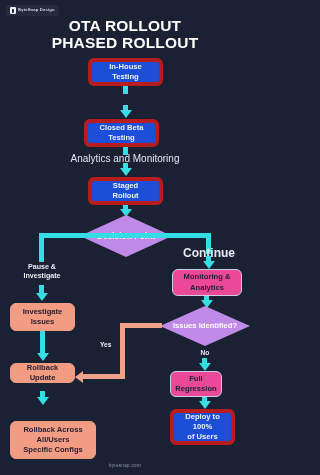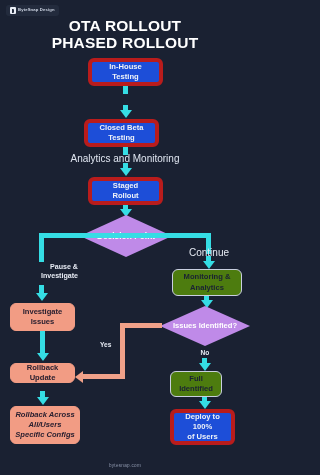--- a/index.html
+++ b/index.html
@@ -51,21 +51,21 @@
   }
   .node span{display:block;}
   .node.dark{
     background:#2a3category;
   }
   .node.dark{
     background:#1d4ed8;border:4px solid #b91c1c;color:#eef2f8;
     font-size:7.6px;
   }
   .node.light{
-    background:#4d7c0f;border:1px solid #c9cfe0;color:#1b2233;
+    background:#ec4899;border:1px solid #c9cfe0;color:#1b2233;
     font-size:7.6px;
     align-items:center;
   }
   .node.salmon{
     background:#f29c84;border:1px solid #f29c84;color:#2a2030;
     font-size:7.6px;
   }
 
   
   .diamond{
@@ -166,21 +166,21 @@
       <span>Point</span>
     </div>
   </div>
 
   <div class="seg" style="left:39px;top:233px;width:172px;height:5px;"></div>
 
   <div class="seg" style="left:39px;top:233px;width:5px;height:29px;"></div>
 
   <div class="seg" style="left:206px;top:233px;width:5px;height:21px;"></div>
 
-  <div class="elabel" style="left:172px;top:246px;width:74px;font-size:10px;font-weight:400;">Continue</div>
+  <div class="elabel" style="left:172px;top:246px;width:74px;font-size:12px;font-weight:700;">Continue</div>
 
   <div class="seg" style="left:206px;top:256px;width:5px;height:7px;"></div>
   <div class="arrow down" style="left:202.5px;top:261px;"></div>
 
   <div class="node light" style="left:172px;top:269px;width:70px;height:27px;">
     <div>
       <span>Monitoring &amp;</span>
       <span>Analytics</span>
     </div>
   </div>
@@ -196,36 +196,36 @@
   </div>
 
   <div class="elabel" style="left:175px;top:349px;width:60px;font-size:6.6px;">No</div>
 
   <div class="seg" style="left:202px;top:358px;width:5px;height:7px;"></div>
   <div class="arrow down" style="left:198.5px;top:363px;"></div>
 
   <div class="node light" style="left:170px;top:371px;width:52px;height:26px;">
     <div>
       <span>Full</span>
-      <span>Identified</span>
+      <span>Regression</span>
     </div>
   </div>
 
   <div class="seg" style="left:202px;top:397px;width:5px;height:6px;"></div>
   <div class="arrow down" style="left:198.5px;top:401px;"></div>
 
   <div class="node dark" style="left:170px;top:409px;width:65px;height:36px;">
     <div>
       <span>Deploy to</span>
       <span>100%</span>
       <span>of Users</span>
     </div>
   </div>
 
-  <div class="elabel" style="left:6px;top:263px;width:72px;font-size:7.1px;text-align:right;">
+  <div class="elabel" style="left:6px;top:263px;width:72px;font-size:7.1px;">
     <span>Pause &amp;</span><br>
     <span>Investigate</span>
   </div>
 
   <div class="seg" style="left:39px;top:285px;width:5px;height:10px;"></div>
   <div class="arrow down" style="left:35.5px;top:293px;"></div>
 
   <div class="node salmon" style="left:10px;top:303px;width:65px;height:28px;">
     <div>
       <span>Investigate</span>
@@ -239,21 +239,21 @@
   <div class="node salmon" style="left:10px;top:363px;width:65px;height:20px;">
     <div>
       <span>Rollback</span>
       <span>Update</span>
     </div>
   </div>
 
   <div class="seg" style="left:40px;top:391px;width:5px;height:9px;"></div>
   <div class="arrow down" style="left:36.5px;top:397px;"></div>
 
-  <div class="node salmon" style="left:10px;top:406px;width:70px;height:38px;font-style:italic;">
+  <div class="node salmon" style="left:10px;top:421px;width:86px;height:38px;">
     <div>
       <span>Rollback Across</span>
       <span>All/Users</span>
       <span>Specific Configs</span>
     </div>
   </div>
 
   <div class="seg salmon" style="left:120px;top:323px;width:42px;height:5px;"></div>
 
   <div class="seg salmon" style="left:120px;top:323px;width:5px;height:56px;"></div>

